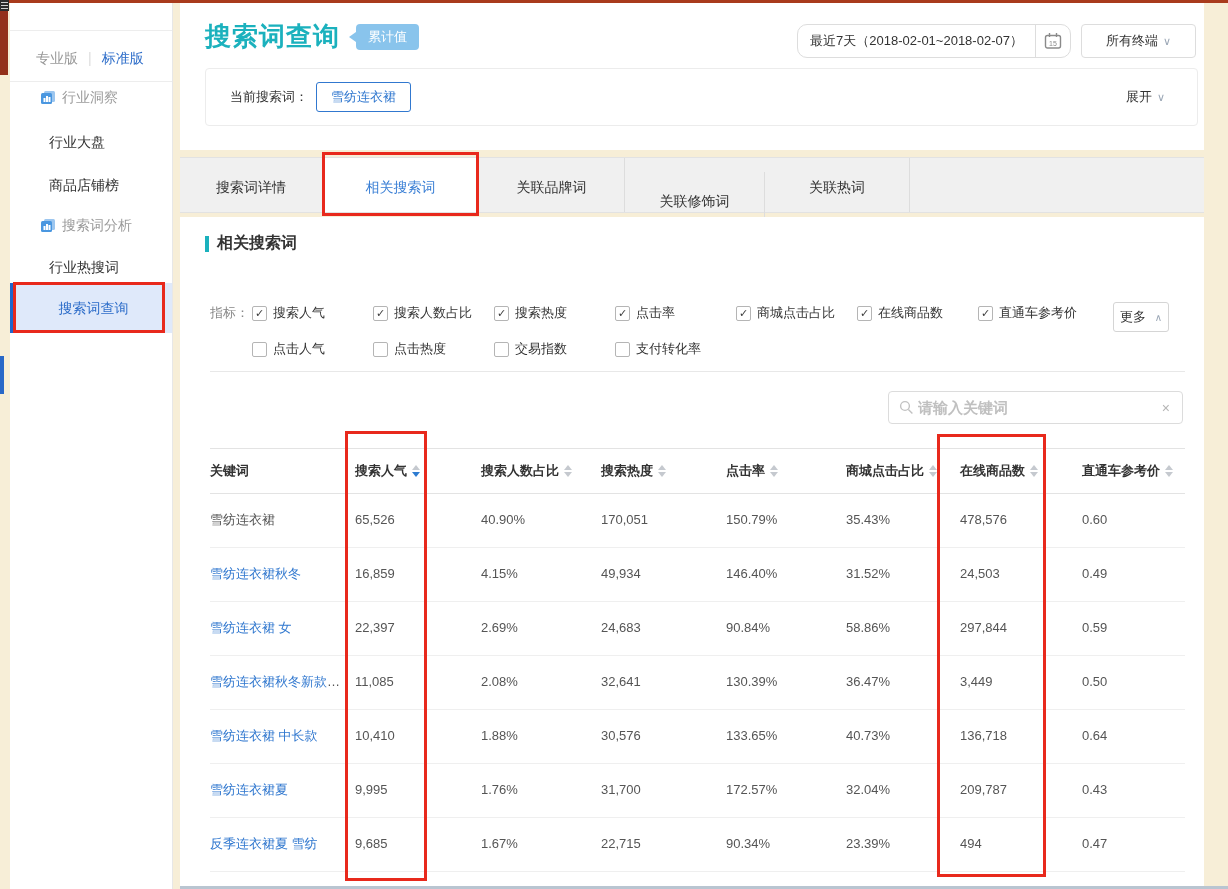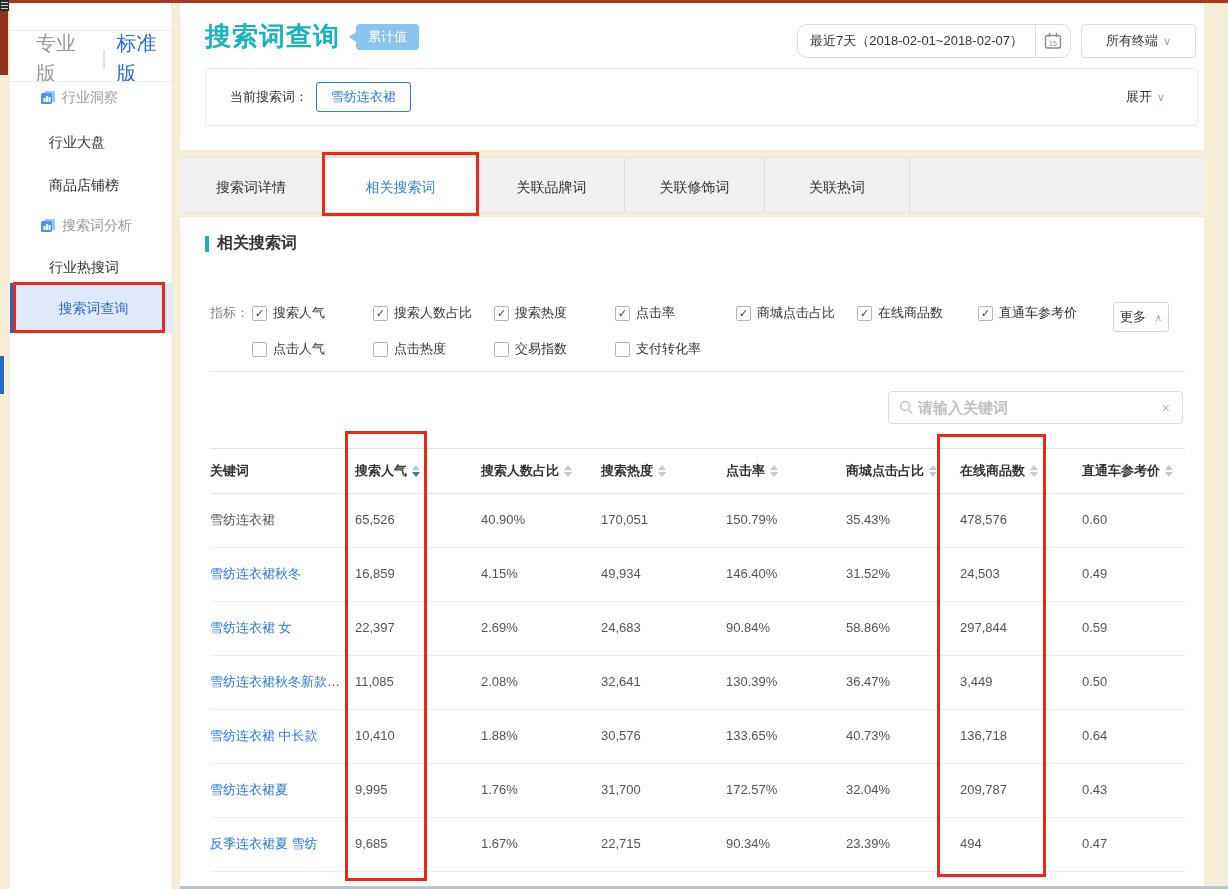--- a/index.html
+++ b/index.html
@@ -12,21 +12,21 @@
   
   .top-line{position:absolute;left:0;top:0;width:1228px;height:3px;background:#a93b1d;}
   .left-maroon{position:absolute;left:0;top:3px;width:8px;height:72px;background:#93301a;}
   .left-hamburger{position:absolute;left:0;top:0;width:9px;height:11px;background:#2b2b2b;}
   .left-hamburger i{display:block;height:1px;background:#cfcfcf;margin:2px 1px 0 1px;}
   .left-blue-strip{position:absolute;left:0;top:356px;width:4px;height:38px;background:#2968c8;}
   .bottom-strip{position:absolute;left:180px;top:886px;width:1048px;height:3px;background:#b9c5d1;}
   
   .sidebar{position:absolute;left:10px;top:3px;width:162px;height:886px;background:#fff;border-right:1px solid #e7e7e7;}
   .sidebar .top-border{position:absolute;left:0;top:27px;width:100%;height:1px;background:#ededed;}
-  .version-row{position:absolute;left:0;top:40px;width:100%;height:30px;line-height:30px;display:flex;align-items:center;padding-left:26px;box-sizing:border-box;font-size:20px;}
+  .version-row{position:absolute;left:0;top:40px;width:100%;height:30px;line-height:30px;display:flex;align-items:center;padding-left:26px;box-sizing:border-box;font-size:14px;}
   .version-row .v{cursor:pointer;}
   .version-row .v.dim{color:#999;}
   .version-row .v.on{color:#2d6dc9;}
   .version-row .vsep{color:#ddd;margin:0 10px;}
   .version-border{position:absolute;left:0;top:78px;width:100%;height:1px;background:#ededed;}
   .side-item{position:absolute;left:0;width:100%;height:26px;line-height:26px;font-size:14px;color:#333;cursor:pointer;box-sizing:border-box;padding-left:39px;white-space:nowrap;}
   .side-item.group{color:#9a9a9a;padding-left:31px;}
   .side-item.group .gicon{display:inline-block;vertical-align:-2px;margin-right:6px;}
   .side-item:nth-child(1){top:81px;}
   .side-item:nth-child(2){top:126px;}
@@ -50,21 +50,21 @@
   .current-card{position:absolute;left:25px;right:6px;top:65px;height:58px;border:1px solid #ececec;border-radius:4px;display:flex;align-items:center;padding-left:24px;box-sizing:border-box;}
   .current-label{color:#333;font-size:13px;}
   .term-chip{margin-left:8px;border:1px solid #3178cf;color:#3178cf;border-radius:3px;padding:5px 14px;font-size:13px;background:#fff;cursor:pointer;}
   .expand-link{position:absolute;right:32px;color:#333;font-size:13px;cursor:pointer;}
   
   .tabs-row{position:absolute;left:180px;top:157px;width:1024px;height:56px;background:#f0f0f0;border-top:1px solid #e2e2e2;border-bottom:1px solid #e2e2e2;display:flex;box-sizing:border-box;}
   .tab{height:100%;line-height:58px;text-align:center;font-size:14px;color:#333;border-right:1px solid #ddd;cursor:pointer;box-sizing:border-box;}
   .tab:nth-child(1){width:143px;}
   .tab:nth-child(2){width:156px;}
   .tab:nth-child(3){width:146px;}
-  .tab:nth-child(4){width:140px;}
+  .tab:nth-child(4){width:140px;margin-top:14px;}
   .tab:nth-child(5){width:145px;}
   .tab.active{background:#fff;color:#3a7fd5;}
   
   .content{position:absolute;left:180px;top:217px;width:1024px;height:669px;background:#fff;overflow:hidden;}
   .section-title{position:absolute;left:25px;top:16px;display:flex;align-items:center;}
   .section-title .bar{width:4px;height:16px;background:#1bb1bd;margin-right:8px;}
   .section-title .txt{font-size:16px;font-weight:bold;color:#333;}
   .metrics{position:absolute;left:30px;top:85px;width:975px;}
   .mrow{display:grid;grid-template-columns:42px 121px 121px 121px 121px 121px 121px 121px;align-items:center;height:22px;margin-bottom:14px;}
   .mlabel{color:#888;font-size:13px;}

